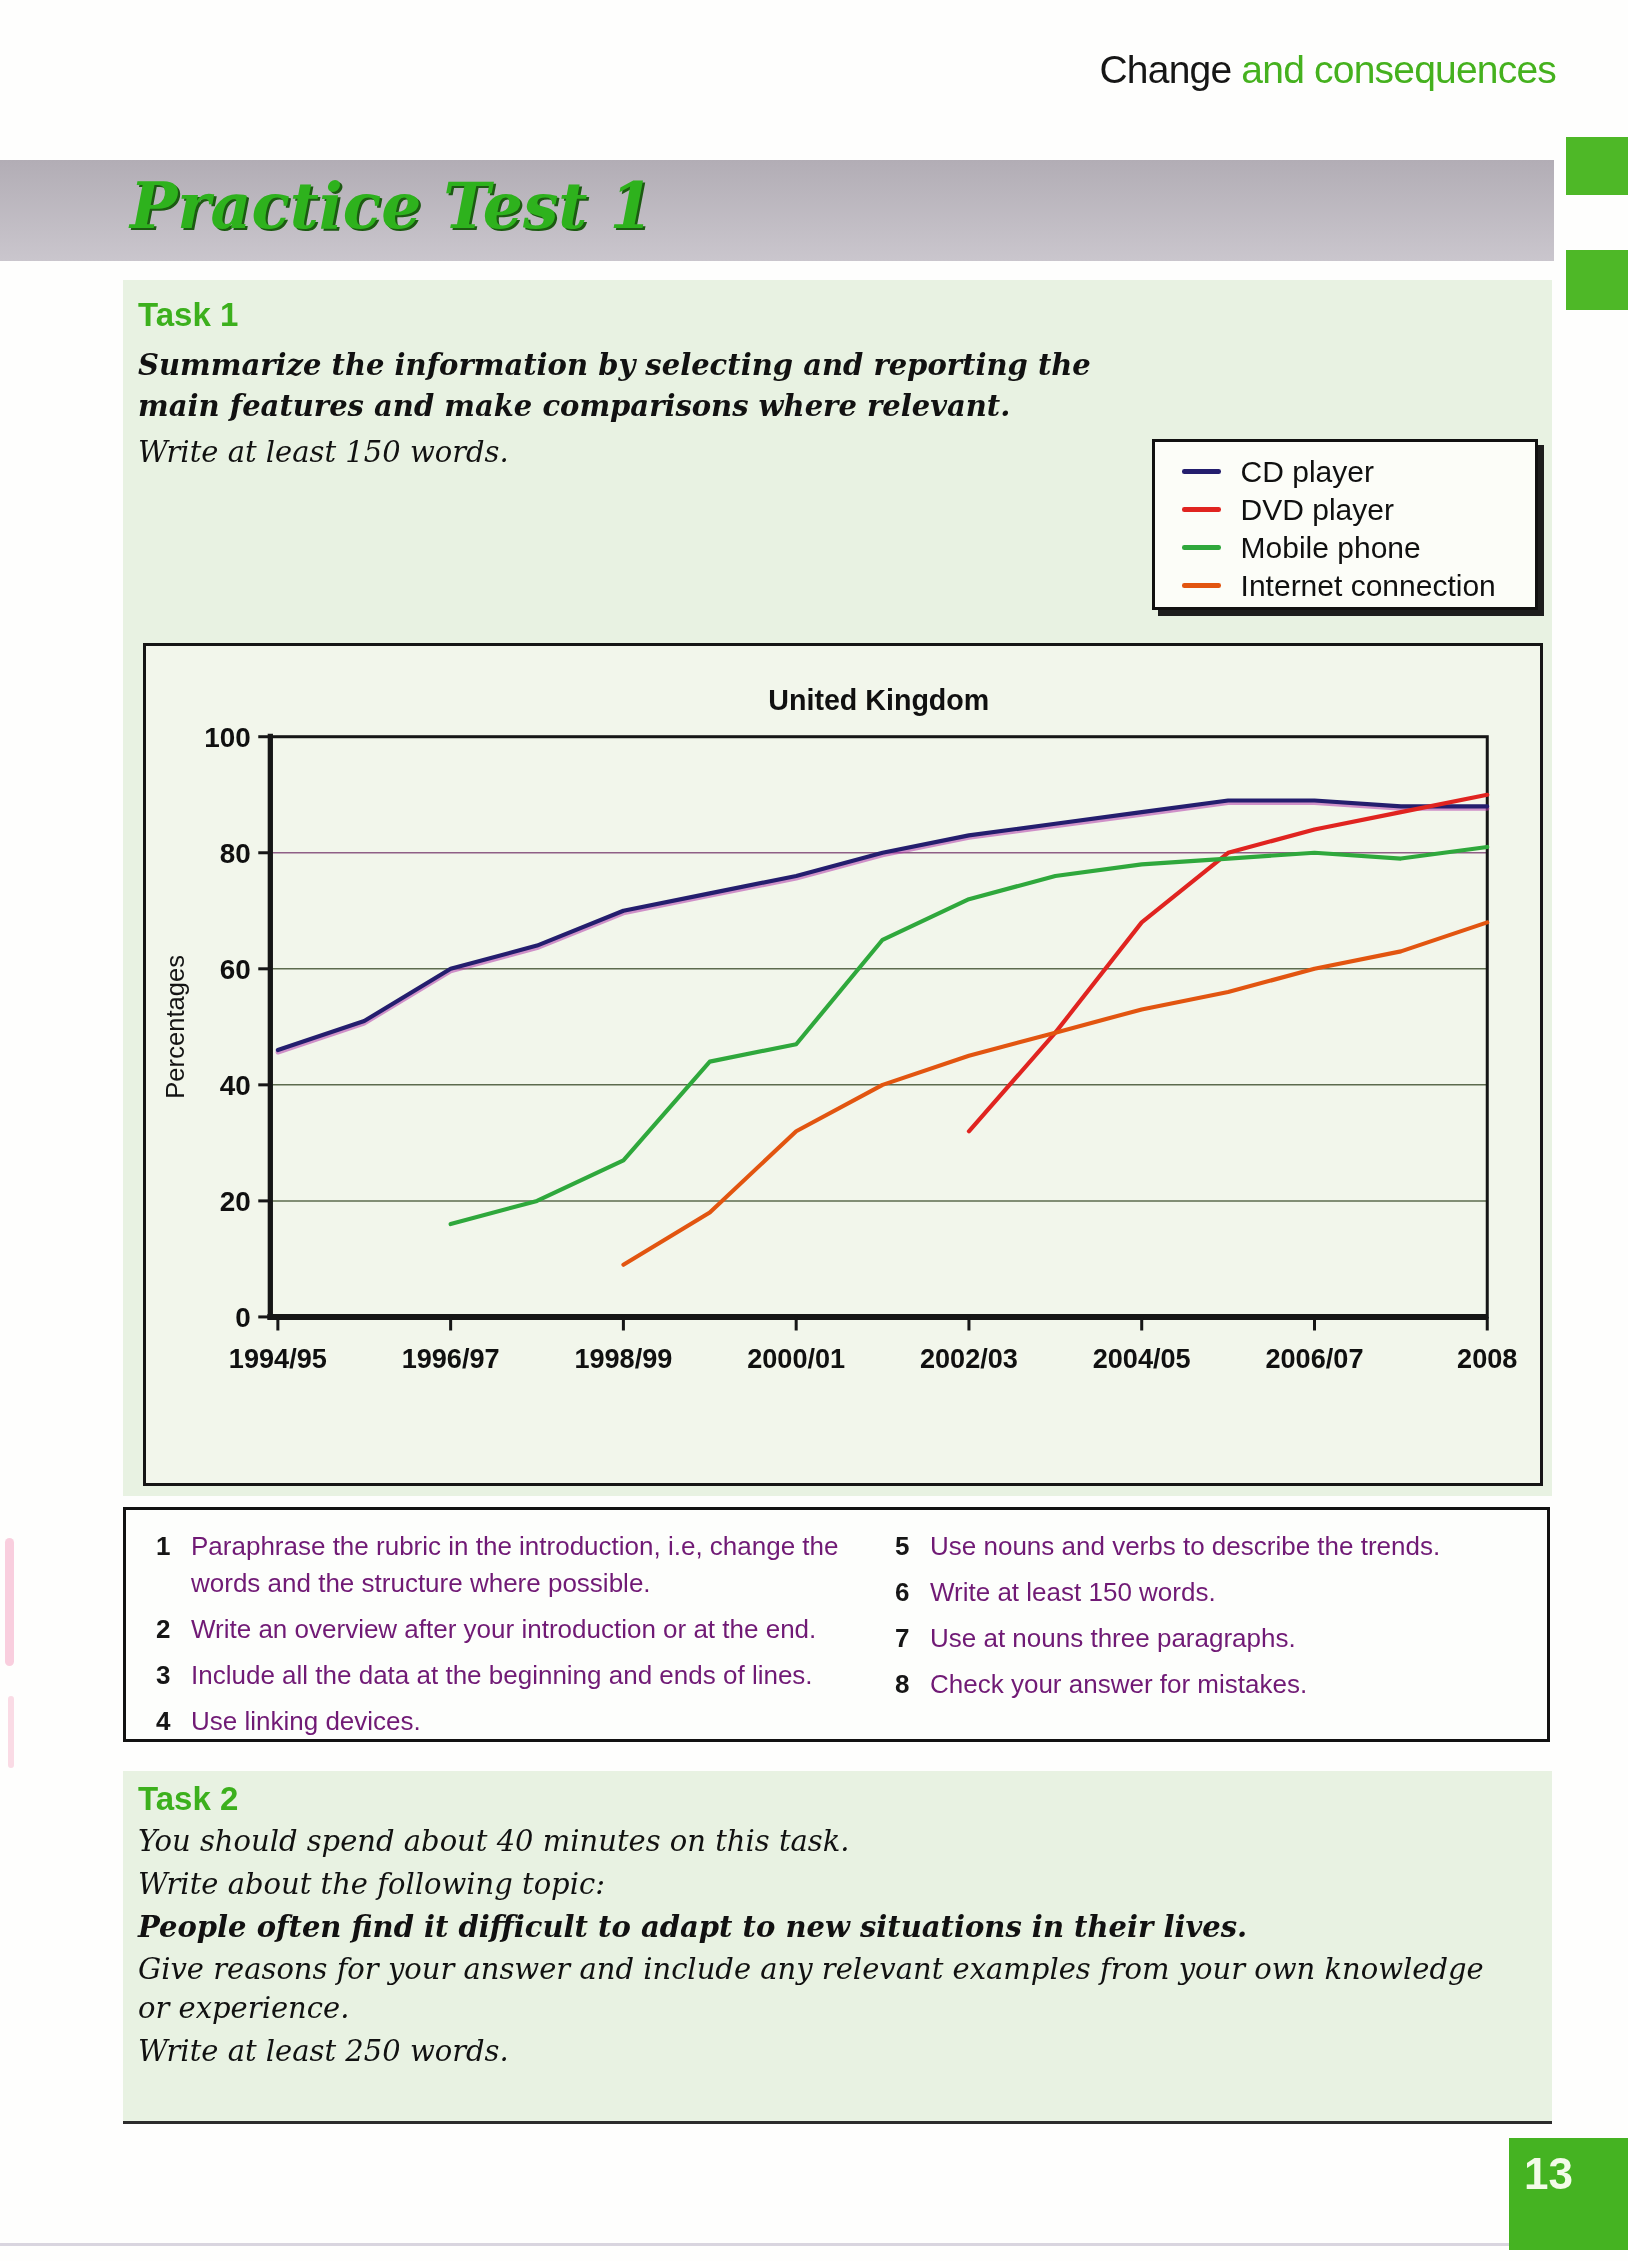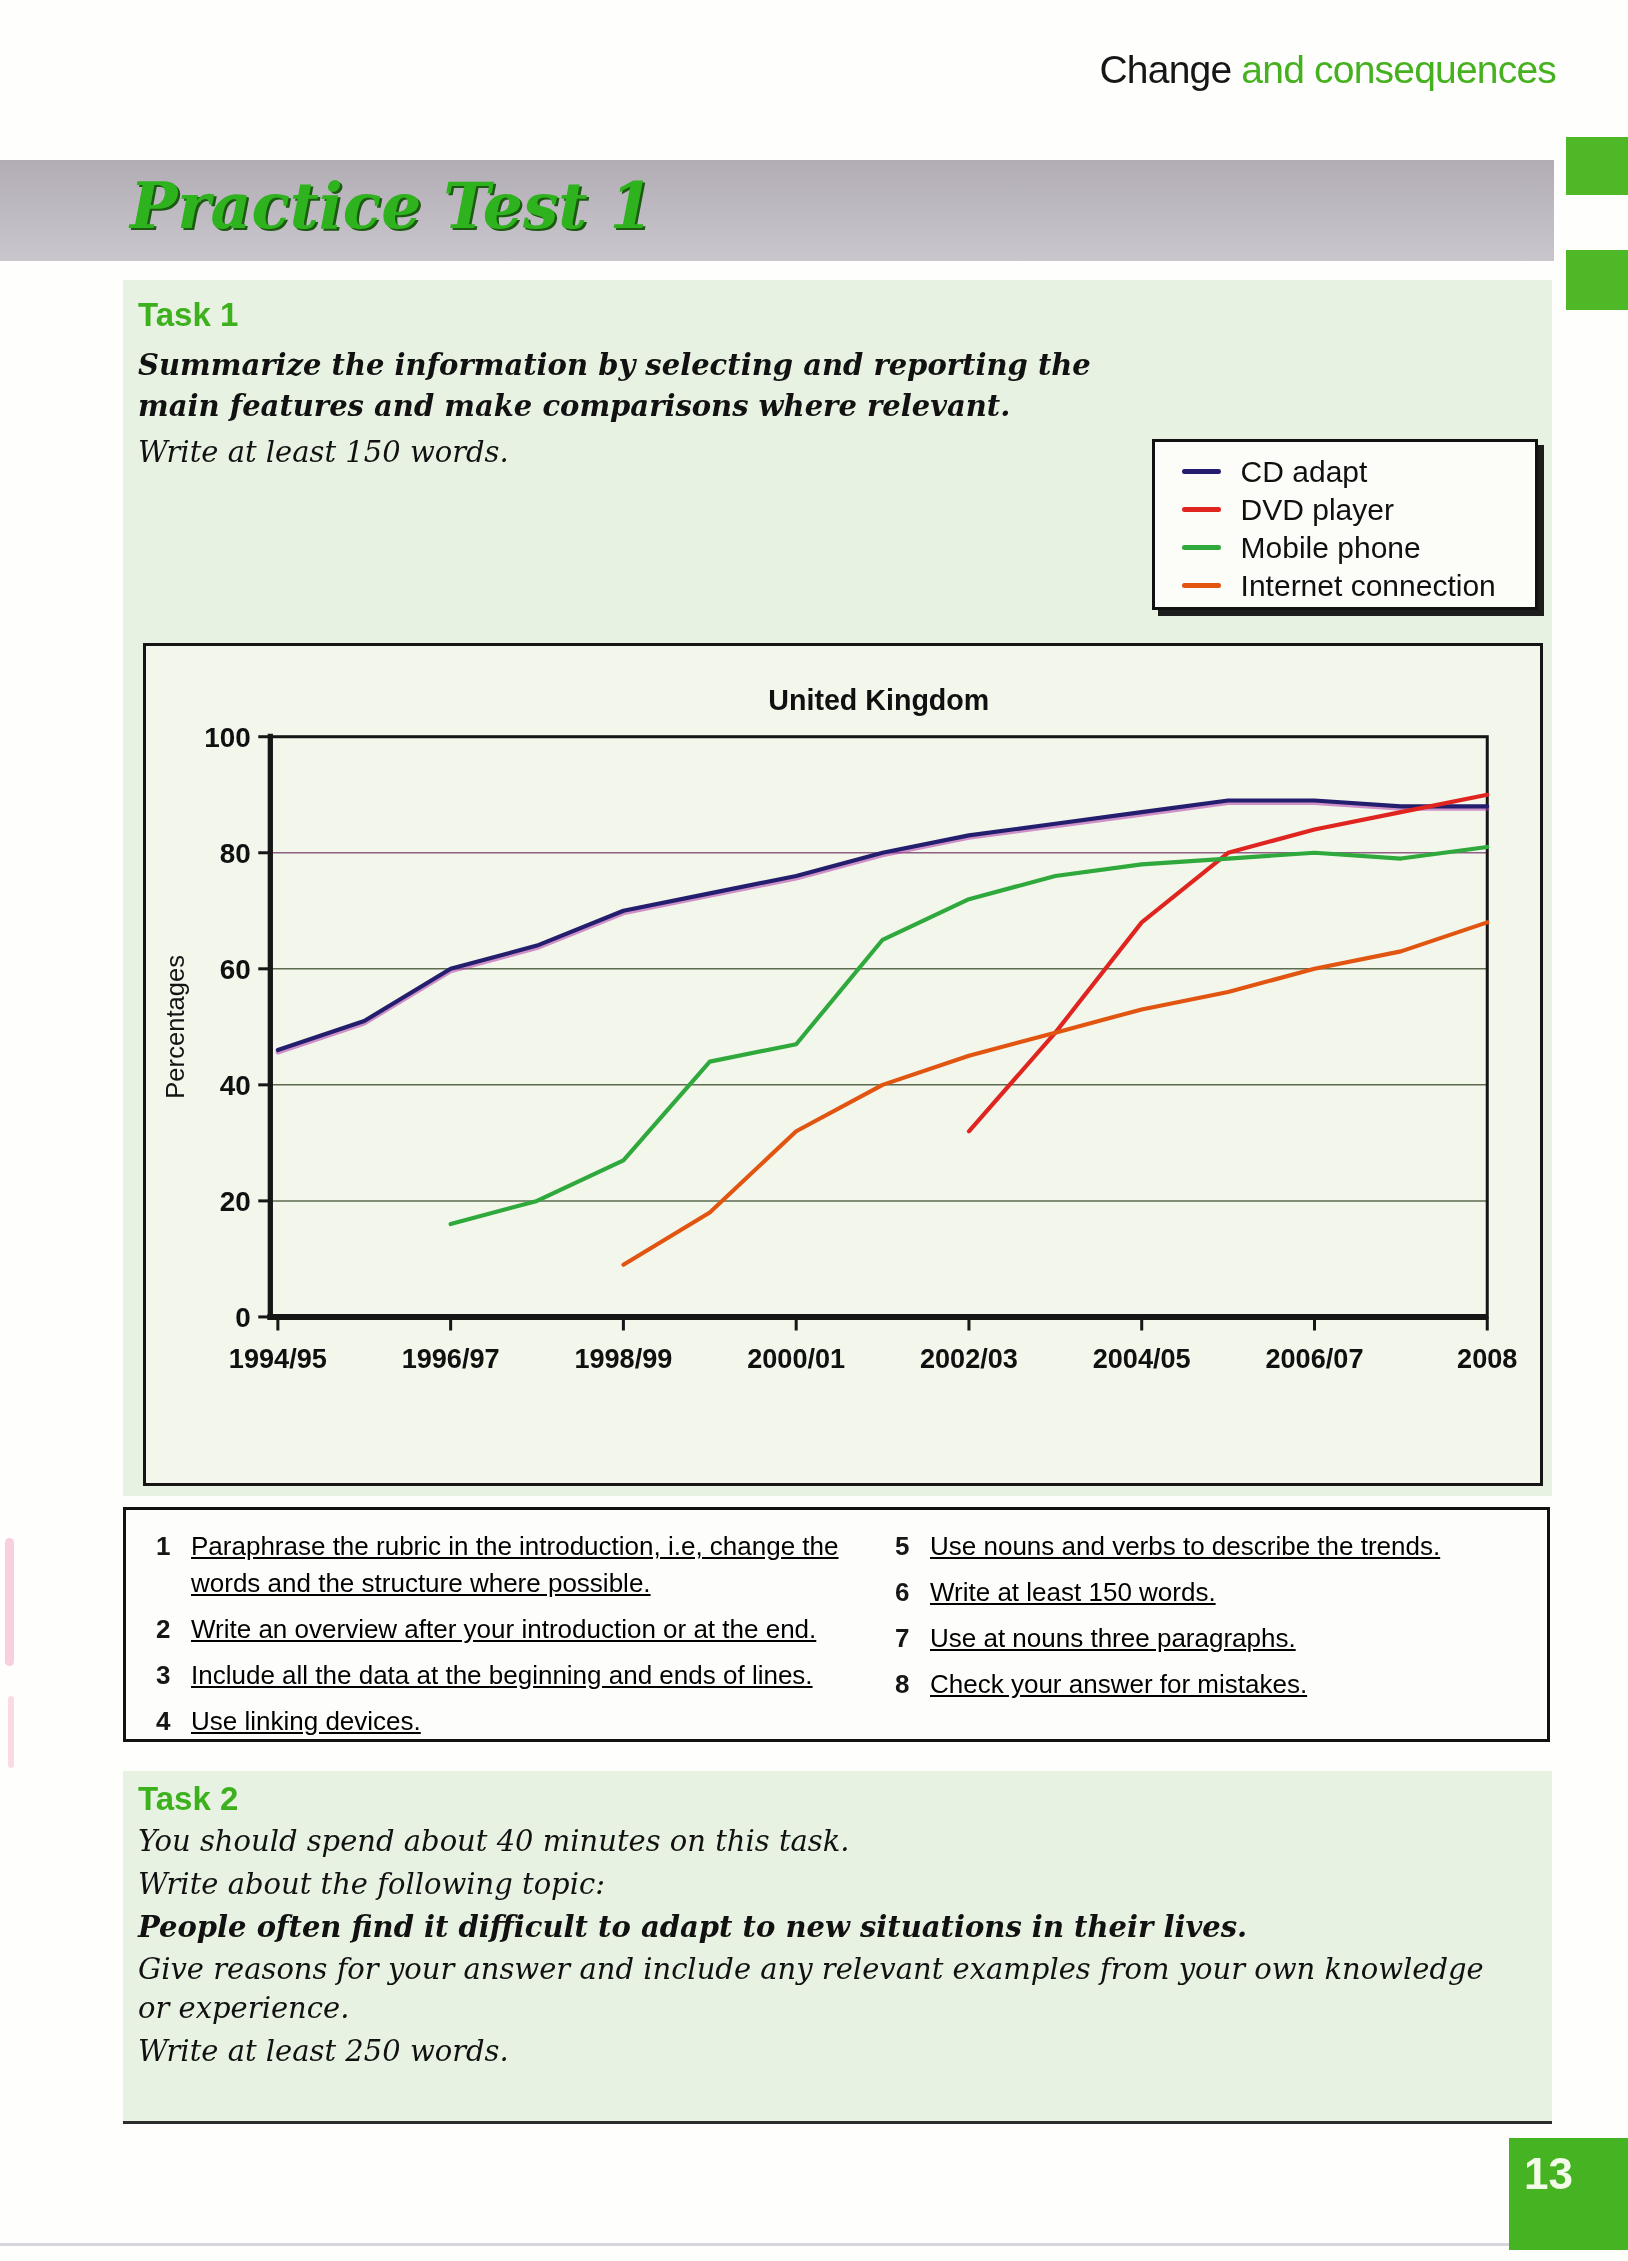--- a/index.html
+++ b/index.html
@@ -70,21 +70,21 @@
     background:#fdfefc;border:3px solid #121212;box-sizing:border-box;
     padding:18px 0 0 30px;
   }
   .checklist-title{font-size:29px;font-weight:bold;color:#101010;margin-bottom:22.6px;}
   .cl-cols{display:flex;}
   .cl-col{display:flex;flex-direction:column;}
   .cl-col.left{width:739px;}
   .cl-col.right{width:648px;}
   .cl-item{display:flex;margin-bottom:9px;}
   .cl-num{width:35px;flex:0 0 auto;font-weight:bold;font-size:26px;line-height:37px;}
-  .cl-text{font-size:26px;line-height:37px;color:#000000;text-decoration:underline;}
+  .cl-text{font-size:26px;line-height:37px;color:#701a75;}
   .cl-col.left .cl-text{max-width:686px;}
   
   .page-num-box{
     position:absolute;left:1509px;top:2138px;width:119px;height:112px;
     background:#45b322;
   }
   .page-num{color:#f3fbe8;font-size:44px;font-weight:bold;padding:10.6px 0 0 15px;}
   .bottom-rule{position:absolute;left:0;top:2243px;width:1509px;height:3px;background:#d9d5df;}
   
   .edge-mark{position:absolute;border-radius:4.5px;background:rgba(242,130,170,.38);}
@@ -109,21 +109,21 @@
   <div class="task-heading">Task 1</div>
   <div class="paras" id="task1-paras">
       <p class="rubric task1-p3 bold">Summarize the information by selecting and reporting the main features and make comparisons where relevant.</p>
       <p class="rubric task1-p4">Write at least 150 words.</p>
     </div>
 </div>
 
 <div class="legend-box" id="legend-box">
     <div class="legend-row">
       <span class="legend-swatch" style="background: rgb(36, 30, 110);"></span>
-      <span class="legend-label">CD adapt</span>
+      <span class="legend-label">CD player</span>
     </div>
     <div class="legend-row">
       <span class="legend-swatch" style="background: rgb(224, 36, 32);"></span>
       <span class="legend-label">DVD player</span>
     </div>
     <div class="legend-row">
       <span class="legend-swatch" style="background: rgb(47, 168, 60);"></span>
       <span class="legend-label">Mobile phone</span>
     </div>
     <div class="legend-row">

